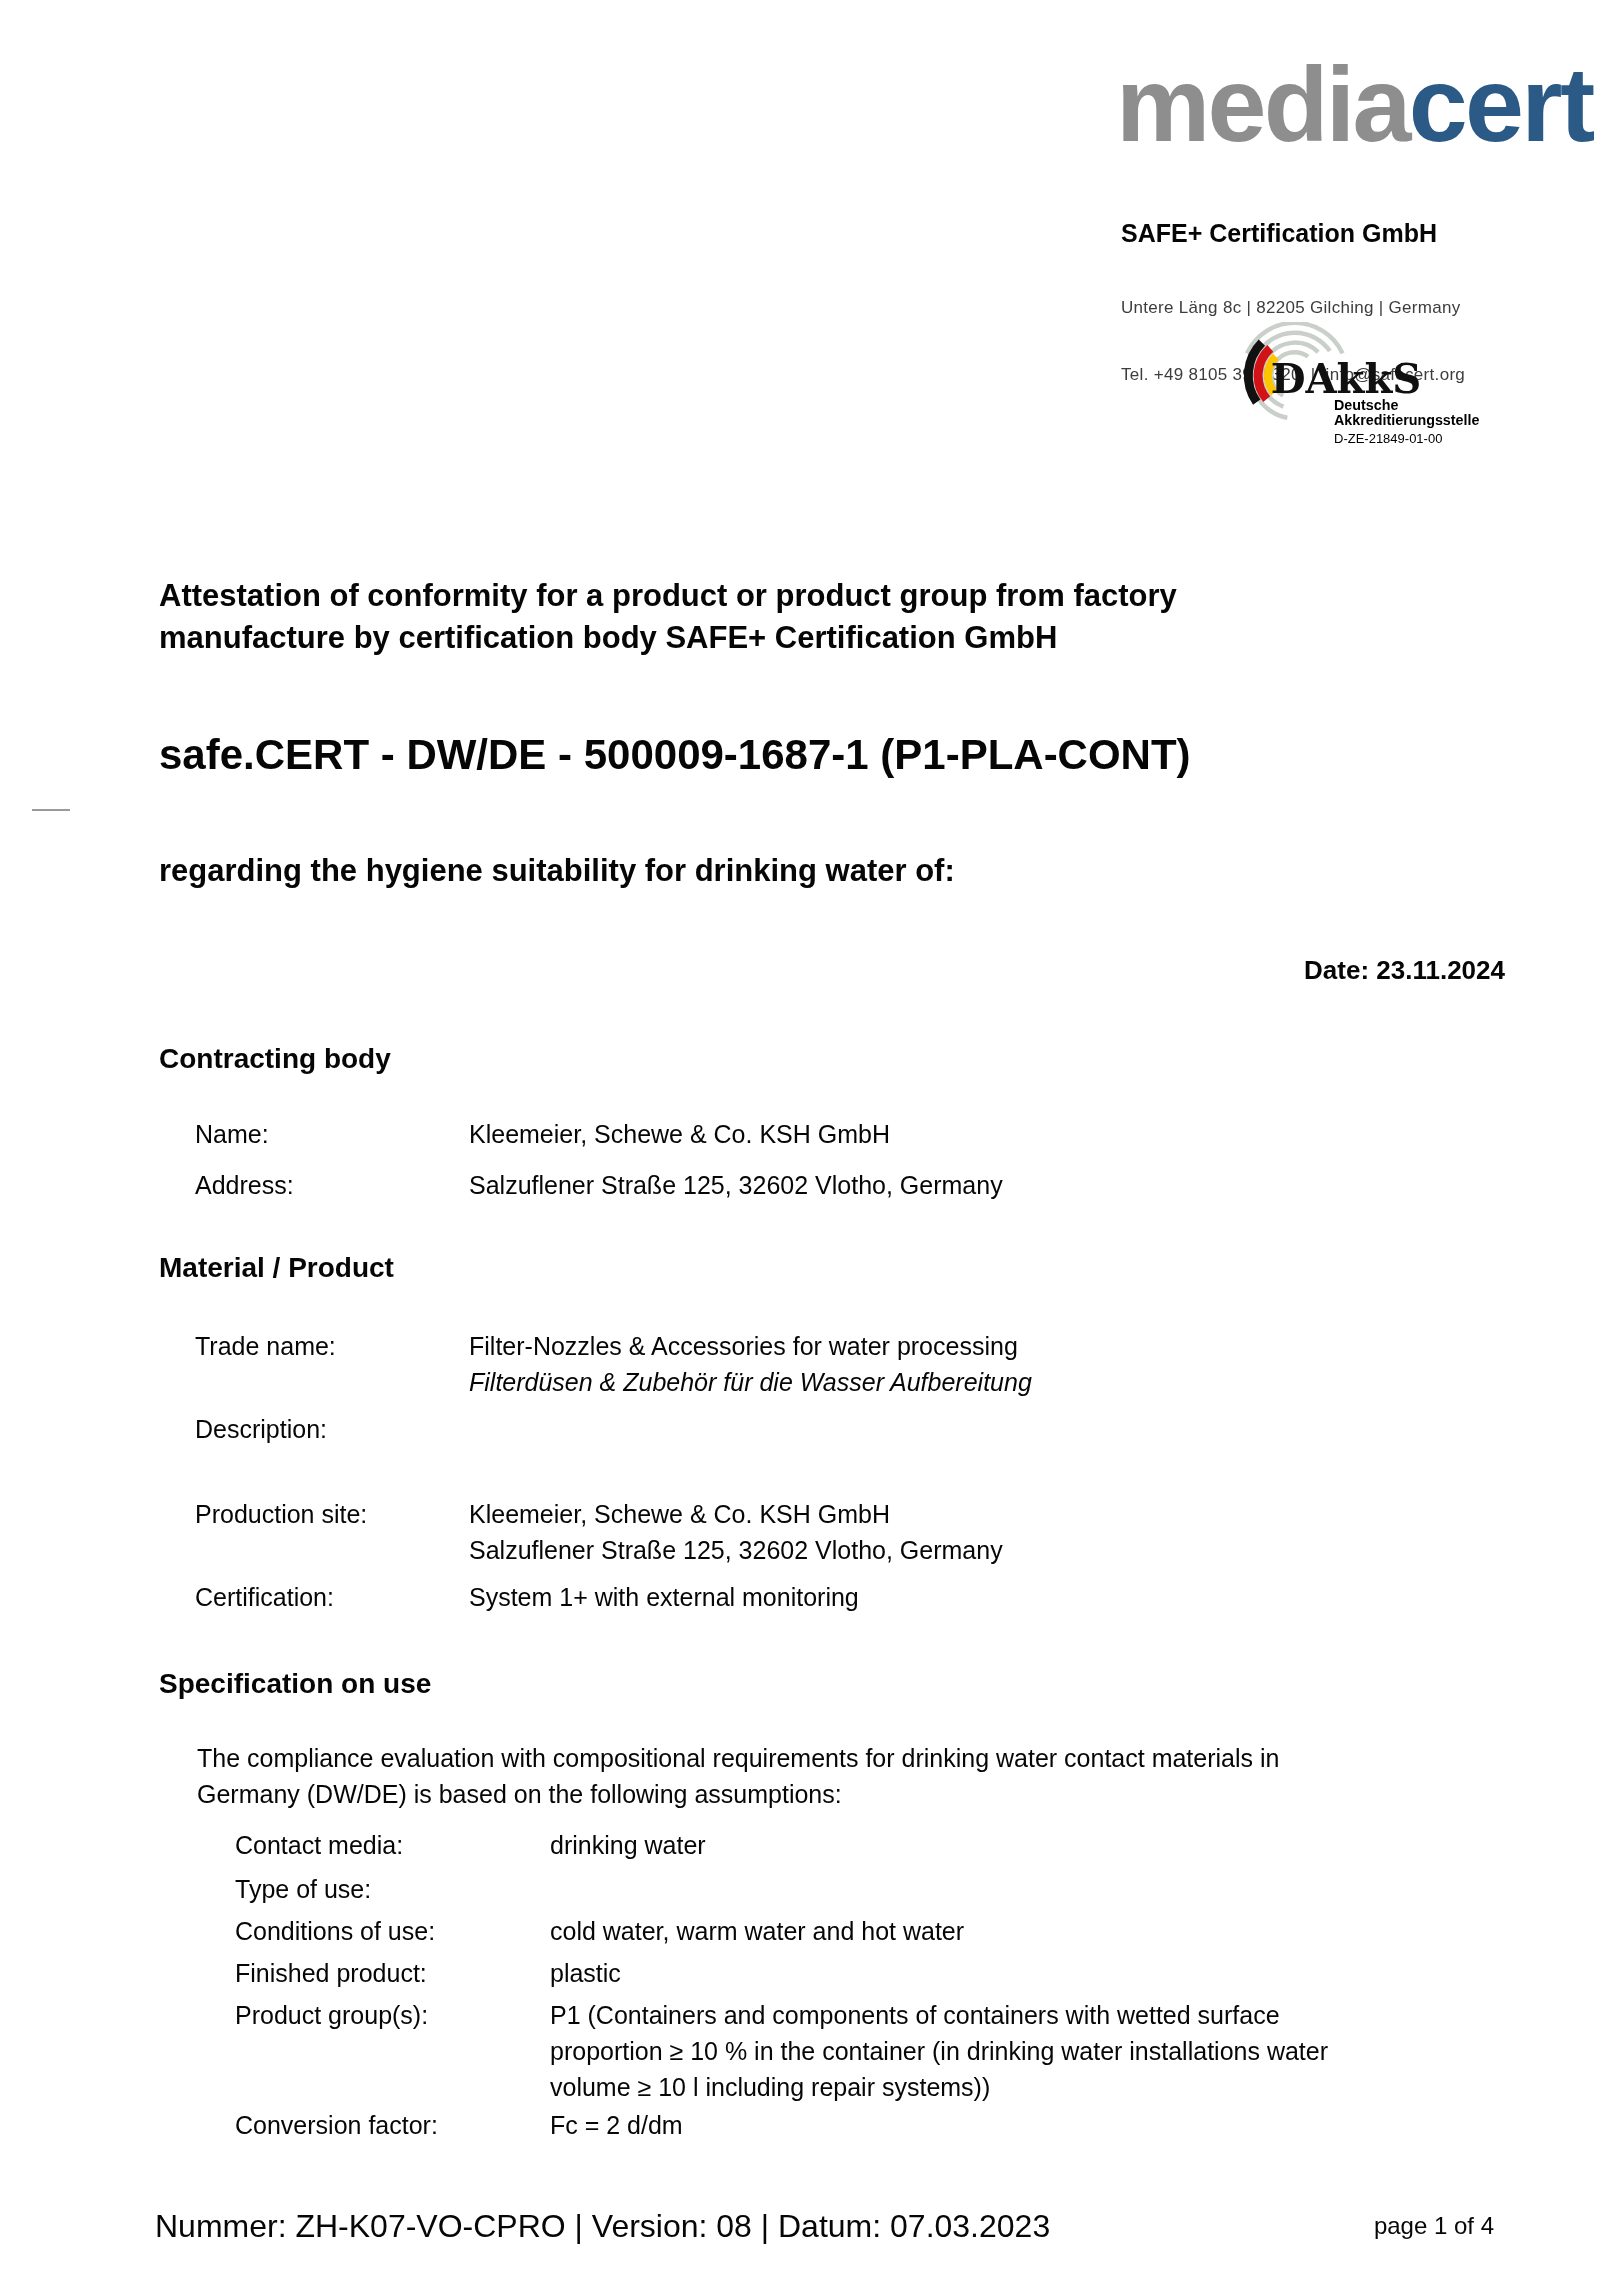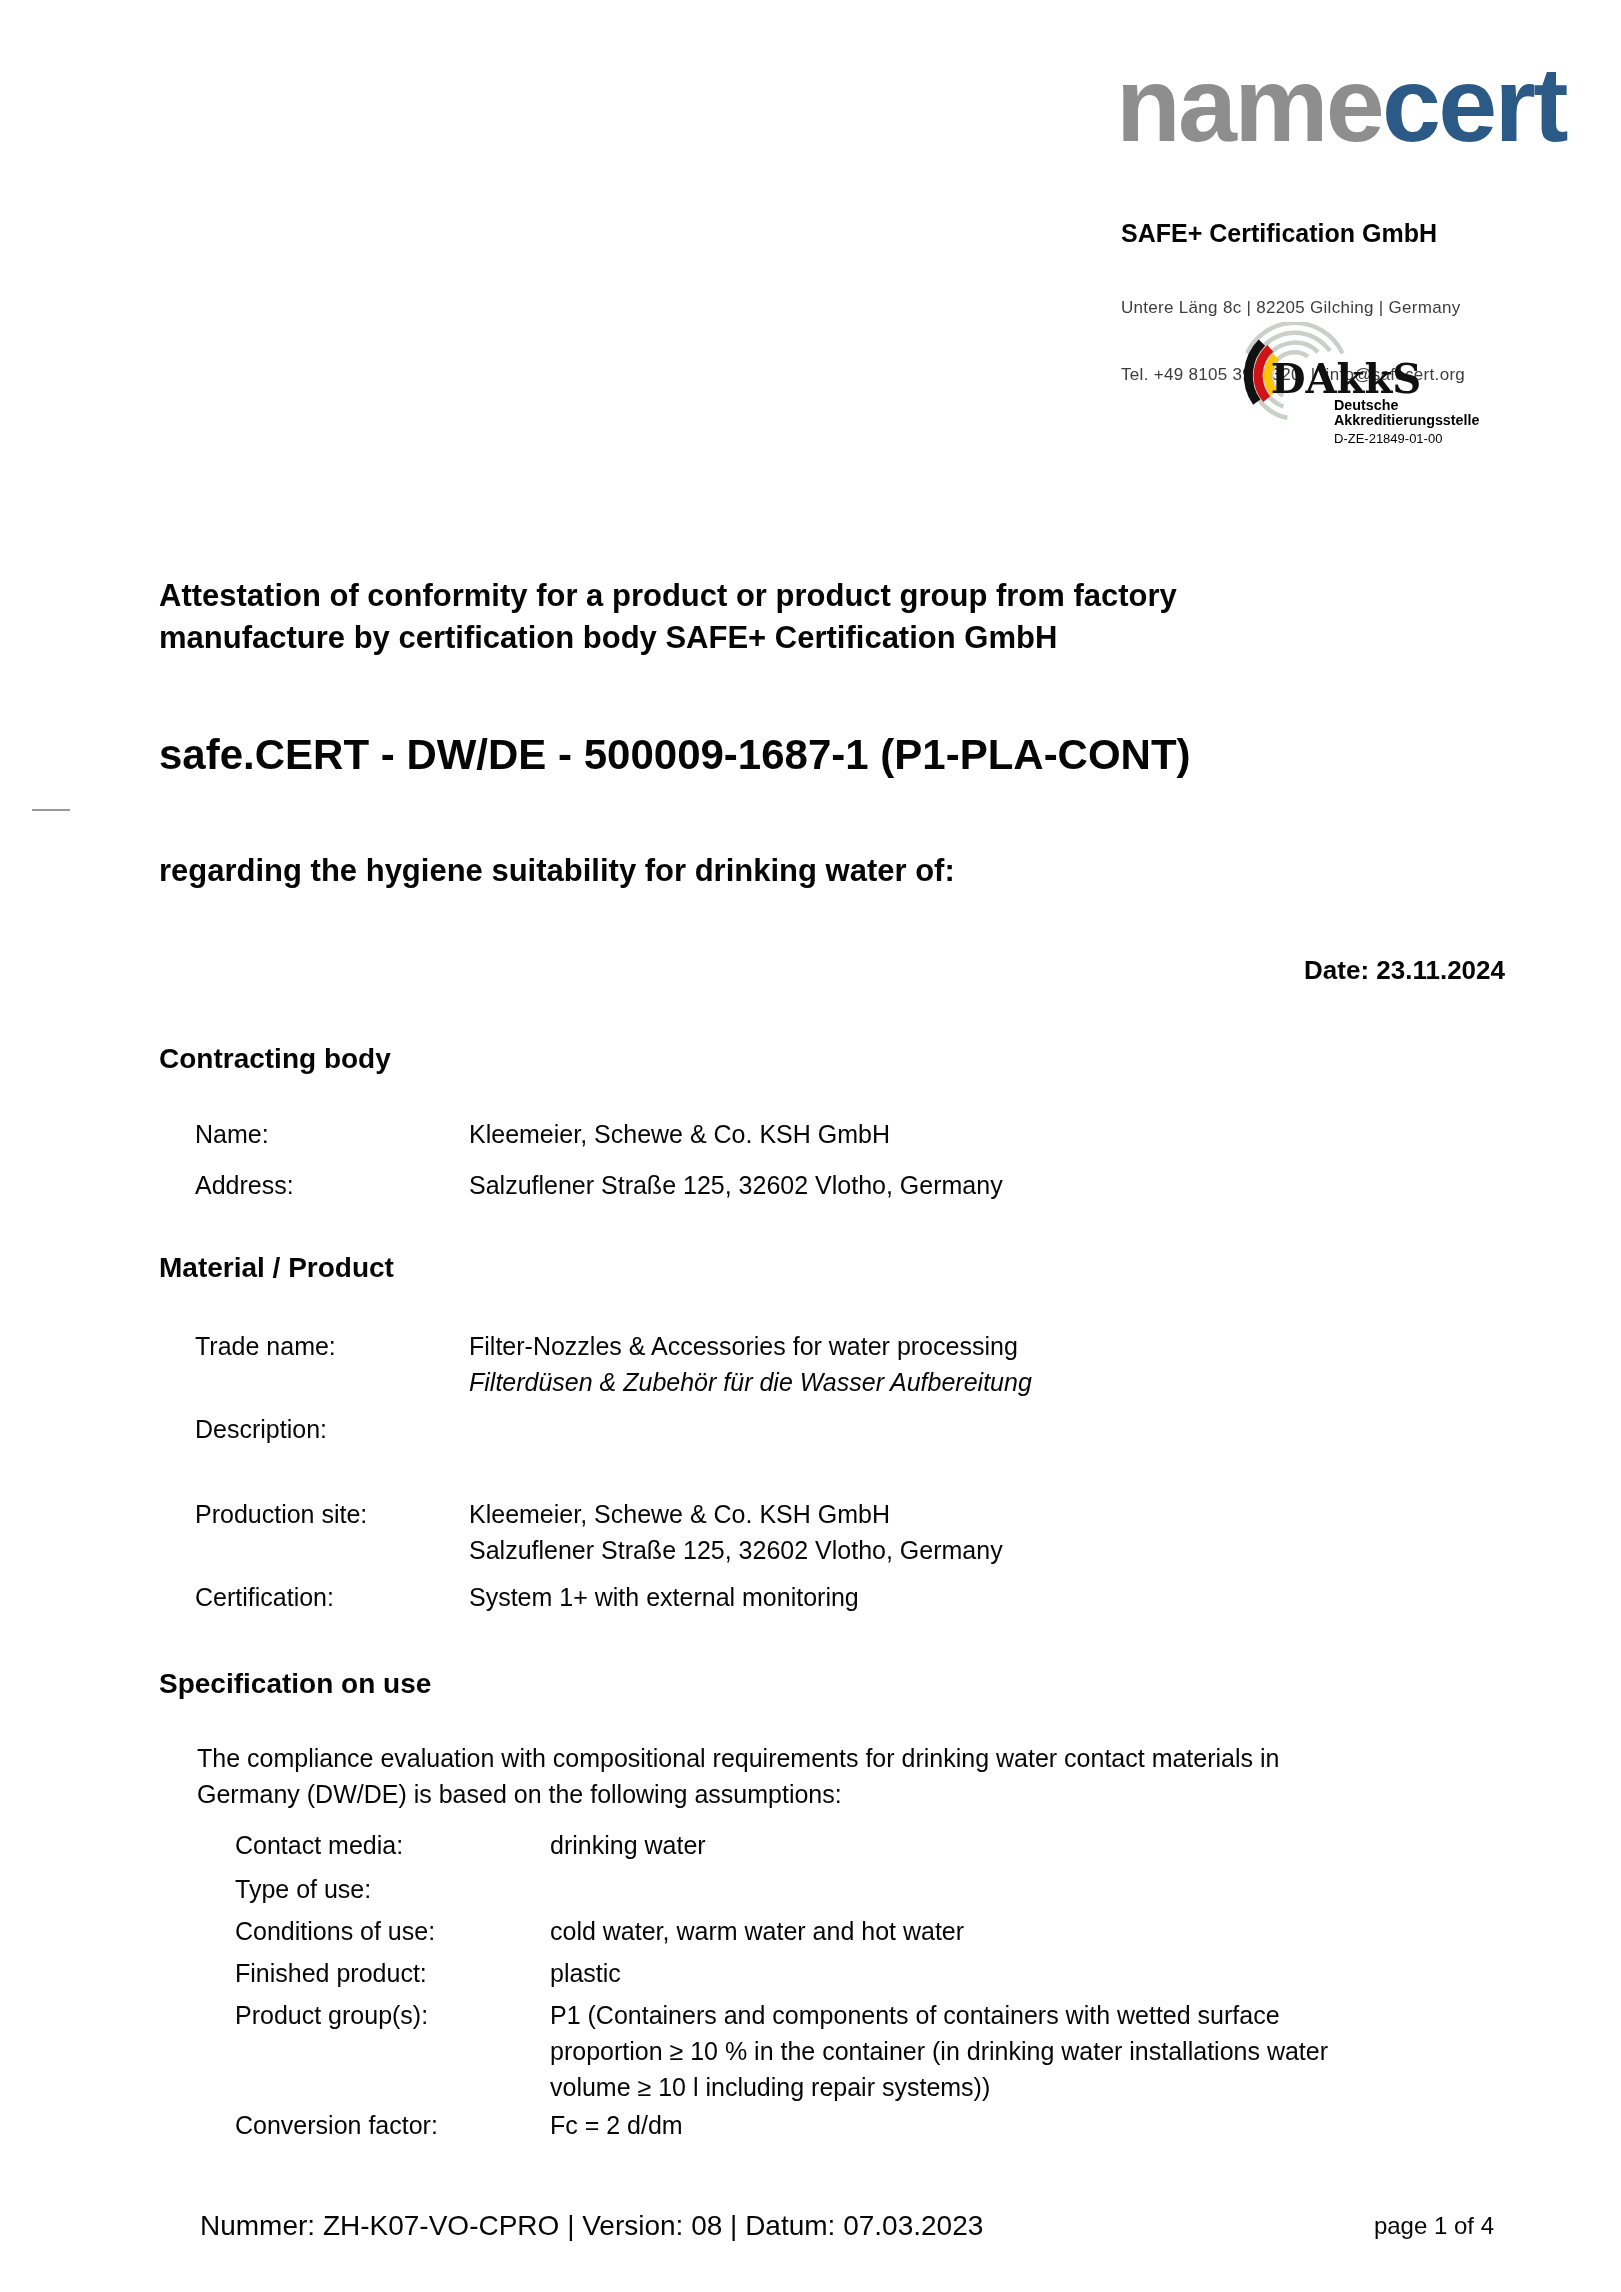--- a/index.html
+++ b/index.html
@@ -65,32 +65,32 @@
   .spec-row { left: 235px; display: flex; font-size: 25px; line-height: 36px; }
   .spec-row .lbl { width: 315px; flex: 0 0 315px; }
   .spec-row .val { white-space: pre-line; width: 976px; }
 
   .intro {
     left: 197px; top: 1740px;
     font-size: 25px; line-height: 36px; width: 1290px; white-space: pre-line;
   }
 
   
-  .footer-left  { left: 155px; top: 2210px; font-size: 28px; line-height: 32px; white-space: nowrap; margin-left: 45px; }
+  .footer-left  { left: 155px; top: 2210px; font-size: 32px; line-height: 32px; white-space: nowrap; }
   .footer-right { right: 127px; top: 2210px; font-size: 24px; line-height: 32px; white-space: nowrap; }
 </style>
 </head>
 <body>
 
 <div class="page">
 
   <div class="abs fold-mark"></div>
 
   <div class="abs logo">
-    <span class="gray">name</span><span class="blue">cert</span>
+    <span class="gray">media</span><span class="blue">cert</span>
   </div>
   <div class="abs company">SAFE+ Certification GmbH</div>
   <div class="abs brand-addr">
     <div>Untere Läng 8c | 82205 Gilching | Germany</div>
     <div>Tel. +49 8105 3998320  |  info@safecert.org</div>
   </div>
 
   <svg class="abs dakks-svg" width="269" height="125" viewBox="0 0 300 140" xmlns="http://www.w3.org/2000/svg">
     <g fill="none" stroke="#c9cfc9" stroke-width="5">
       <path d="M 87.9 38.7 A 26 26 0 1 0 60 82.5"></path>

